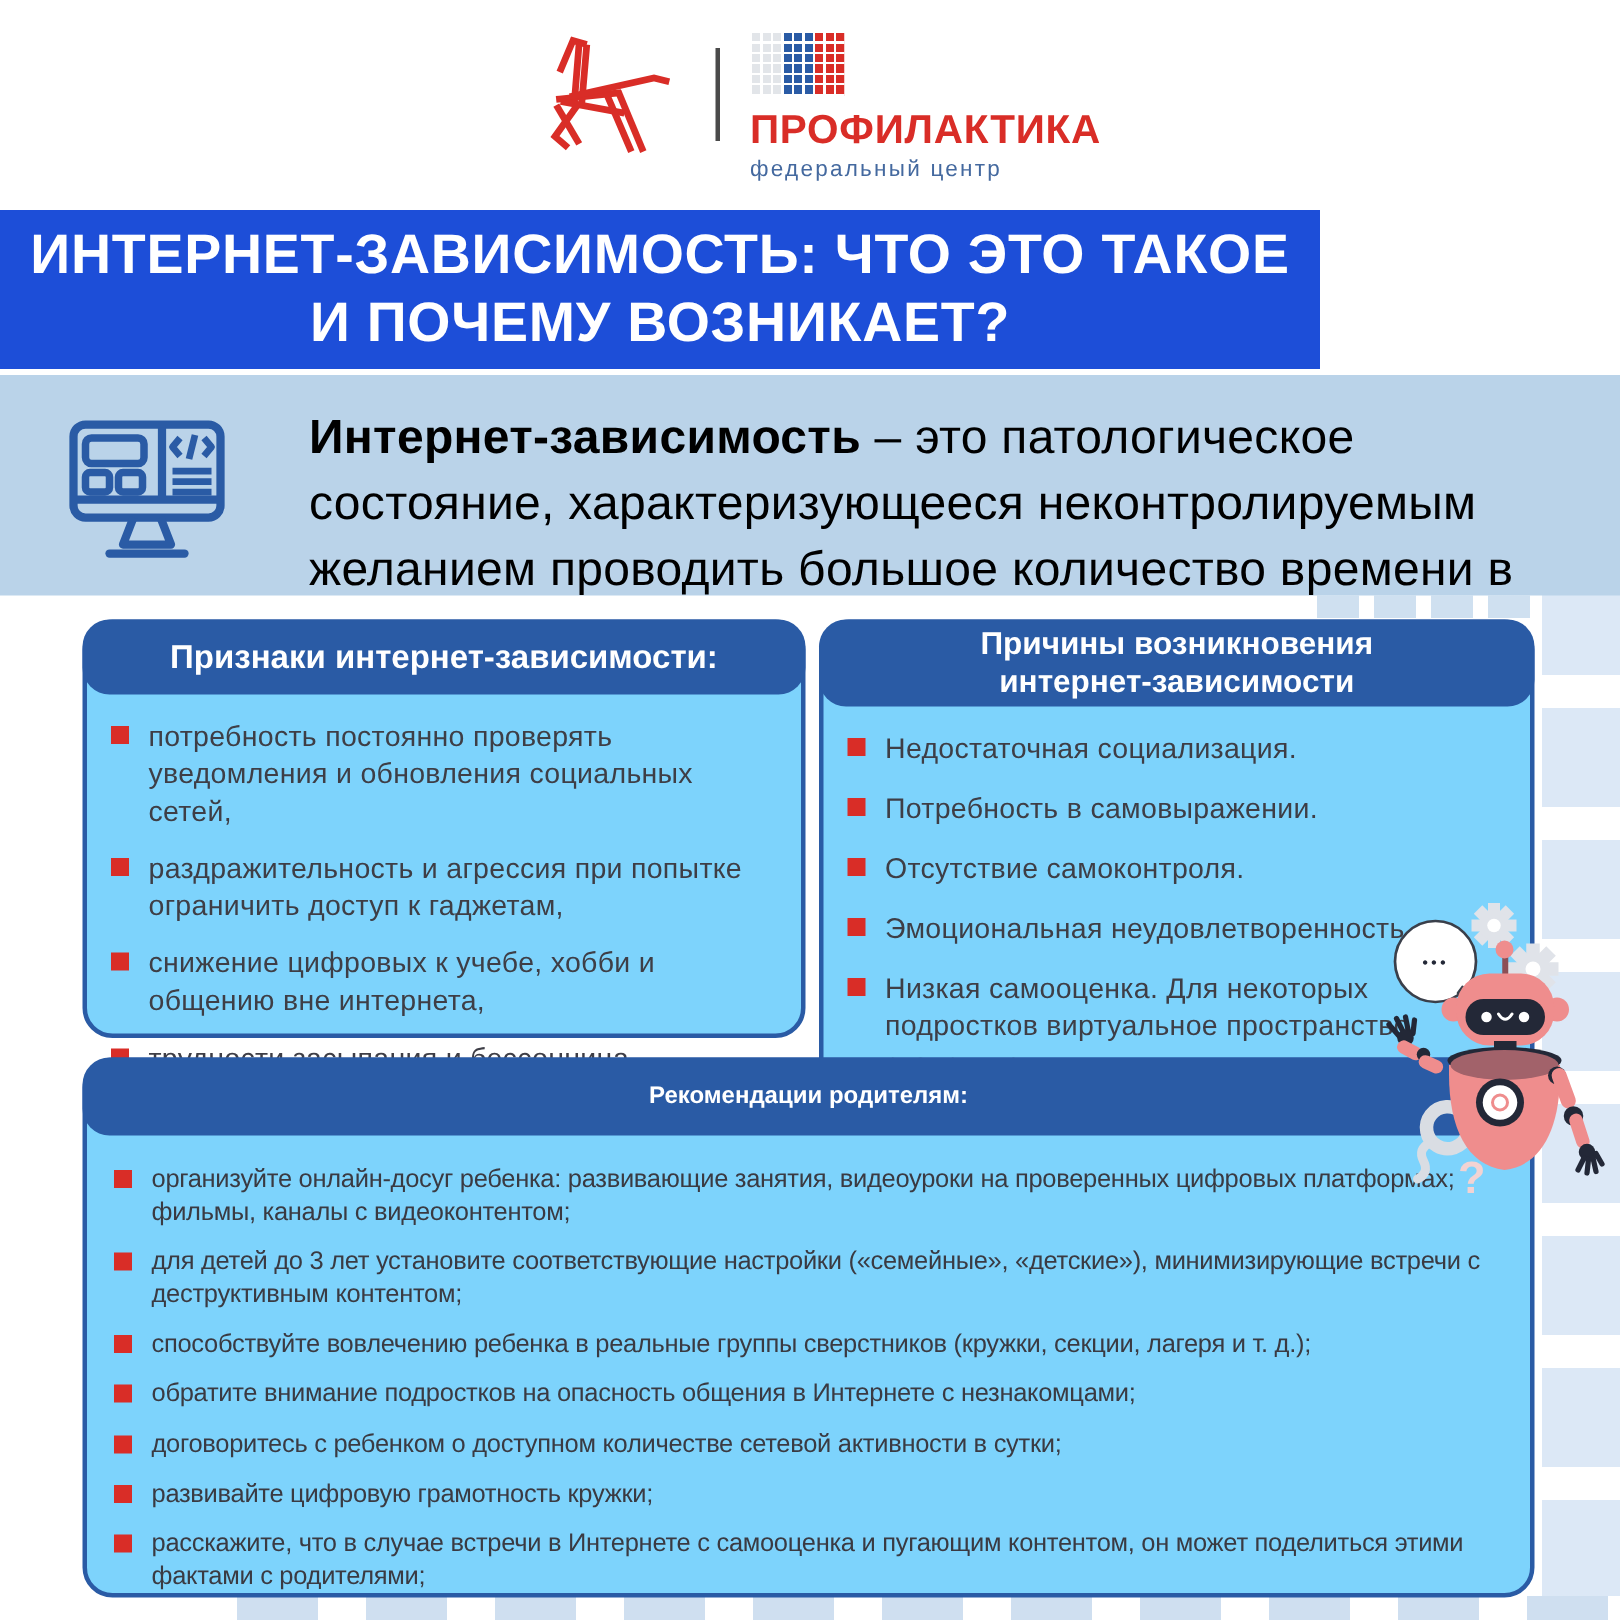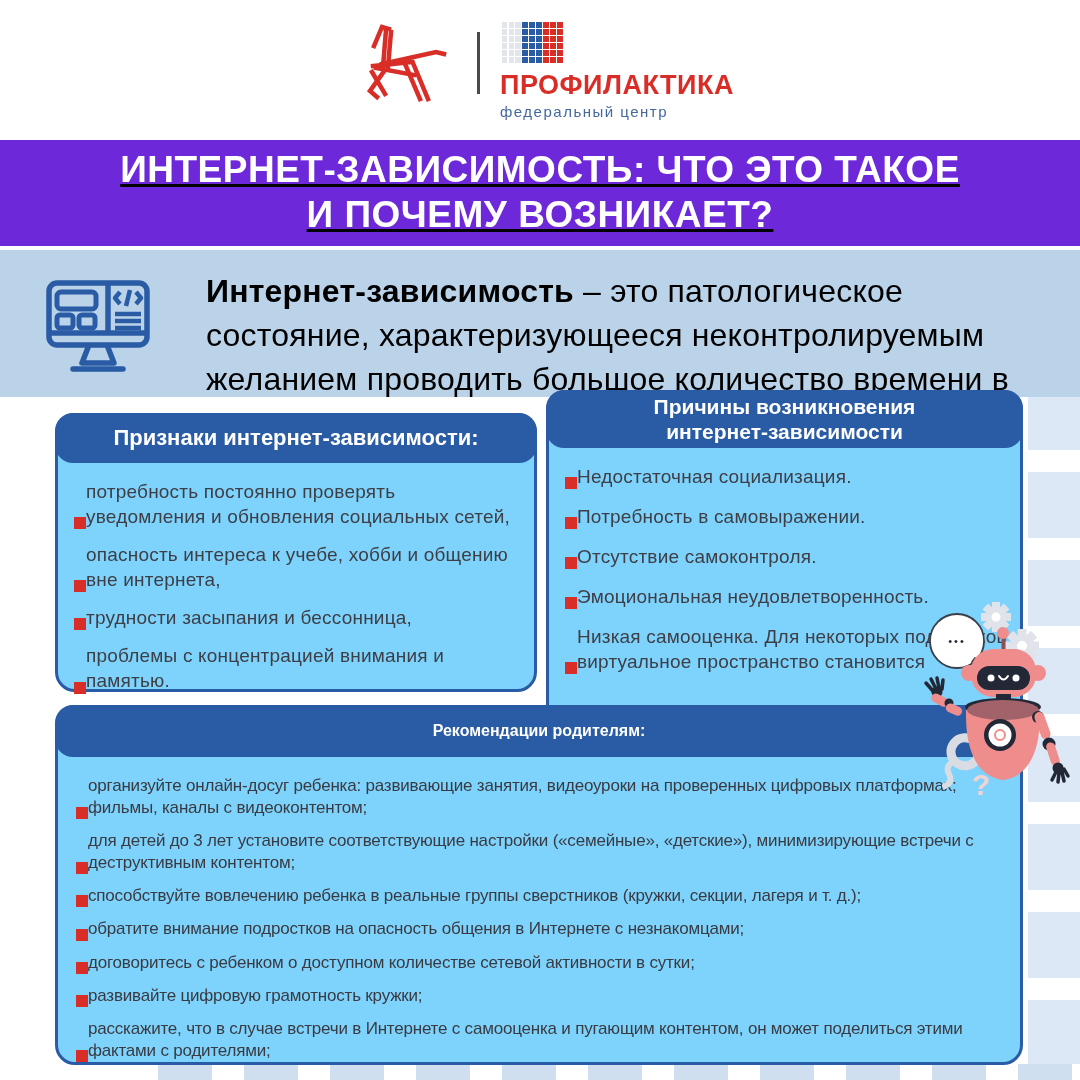--- a/index.html
+++ b/index.html
@@ -28,50 +28,50 @@
     display:inline-block;width:63px;height:42px;margin-bottom:4px;
     background-image:
       repeating-linear-gradient(90deg,#ffffff 0 1.5px,transparent 1.5px 7px),
       repeating-linear-gradient(0deg,#ffffff 0 1.5px,transparent 1.5px 7px),
       linear-gradient(90deg,#e2e5e9 0 33%,#2a5ba5 33% 67%,#d92d27 67% 100%);
   }
   .brand-title{font-size:27px;font-weight:bold;color:#d92d27;letter-spacing:.5px;line-height:1;}
   .brand-sub{font-size:15px;color:#44699f;letter-spacing:1.5px;margin-top:4px;}
   
   .banner{
-    position:absolute;left:0;top:140px;width:1080px;height:106px;background:#6d28d9;z-index:1;
-    display:flex;flex-direction:column;align-items:center;justify-content:center;gap:4px;text-decoration:underline;
+    position:absolute;left:0;top:140px;width:880px;height:106px;background:#1d4ed8;z-index:1;
+    display:flex;flex-direction:column;align-items:center;justify-content:center;gap:4px;
   }
   .banner div{color:#ffffff;font-weight:bold;font-size:37px;letter-spacing:.5px;line-height:1.1;}
   
   .intro{position:absolute;left:0;top:250px;width:1080px;height:147px;background:#bad3e9;z-index:1;}
   .intro-icon{position:absolute;left:42px;top:26px;}
   .intro-text{
     position:absolute;left:206px;top:20px;width:828px;
     font-size:32px;line-height:1.37;color:#000000;letter-spacing:.2px;
   }
   .intro-text b{font-weight:bold;}
   
   .panel{position:absolute;background:#7dd3fc;border:3px solid #2a5ba5;border-radius:20px;box-sizing:border-box;z-index:2;}
   .panel-h{
     position:relative;left:-3px;top:-3px;width:calc(100% + 6px);box-sizing:border-box;
     background:#2a5ba5;border-radius:18px;color:#ffffff;font-weight:bold;text-align:center;
     display:flex;flex-direction:column;align-items:center;justify-content:center;
   }
   .panel-signs{left:55px;top:413px;width:482px;height:279px;}
   .panel-signs .panel-h{height:50px;font-size:22px;}
-  .panel-causes{left:546px;top:390px;width:477px;height:358px;}
+  .panel-causes{left:546px;top:413px;width:477px;height:358px;}
   .panel-causes .panel-h{height:58px;font-size:21px;line-height:1.2;}
   .panel-recs{left:55px;top:705px;width:968px;height:360px;}
   .panel-recs .panel-h{height:52px;font-size:16px;}
   .plist{display:flex;flex-direction:column;}
   .panel-signs .plist{padding:13px 14px 0 16px;gap:13px;}
   .panel-causes .plist{padding:13px 10px 0 16px;gap:15px;}
   .panel-recs .plist{padding:15px 18px 0 18px;gap:11px;}
-  .li-row{display:flex;align-items:flex-end;}
+  .li-row{display:flex;gap:13px;}
   .bullet{flex:none;width:12px;height:12px;background:#d92d27;margin-top:5px;}
   .panel-signs .li-text,.panel-causes .li-text{font-size:19px;line-height:1.32;color:#3e3e46;letter-spacing:.2px;}
   .panel-recs .li-text{font-size:17px;line-height:1.3;color:#3a3a42;letter-spacing:-.2px;}
   
   .mascot{position:absolute;left:905px;top:585px;z-index:6;}
 </style>
 </head>
 <body>
 
 <div class="page">
@@ -134,24 +134,28 @@
     <div class="panel-h">
       <div>Признаки интернет-зависимости:</div>
     </div>
     <div class="plist">
 
         <div class="li-row">
           <span class="bullet"></span>
           <span class="li-text">потребность постоянно проверять уведомления и обновления социальных сетей,</span>
         </div>
 
-
-        <div class="li-row">
-          <span class="bullet"></span>
-          <span class="li-text">опасность интереса к учебе, хобби и общению вне интернета,</span>
+        <div class="li-row">
+          <span class="bullet"></span>
+          <span class="li-text">раздражительность и агрессия при попытке ограничить доступ к гаджетам,</span>
+        </div>
+
+        <div class="li-row">
+          <span class="bullet"></span>
+          <span class="li-text">снижение цифровых к учебе, хобби и общению вне интернета,</span>
         </div>
 
         <div class="li-row">
           <span class="bullet"></span>
           <span class="li-text">трудности засыпания и бессонница,</span>
         </div>
 
         <div class="li-row">
           <span class="bullet"></span>
           <span class="li-text">проблемы с концентрацией внимания и памятью.</span>

